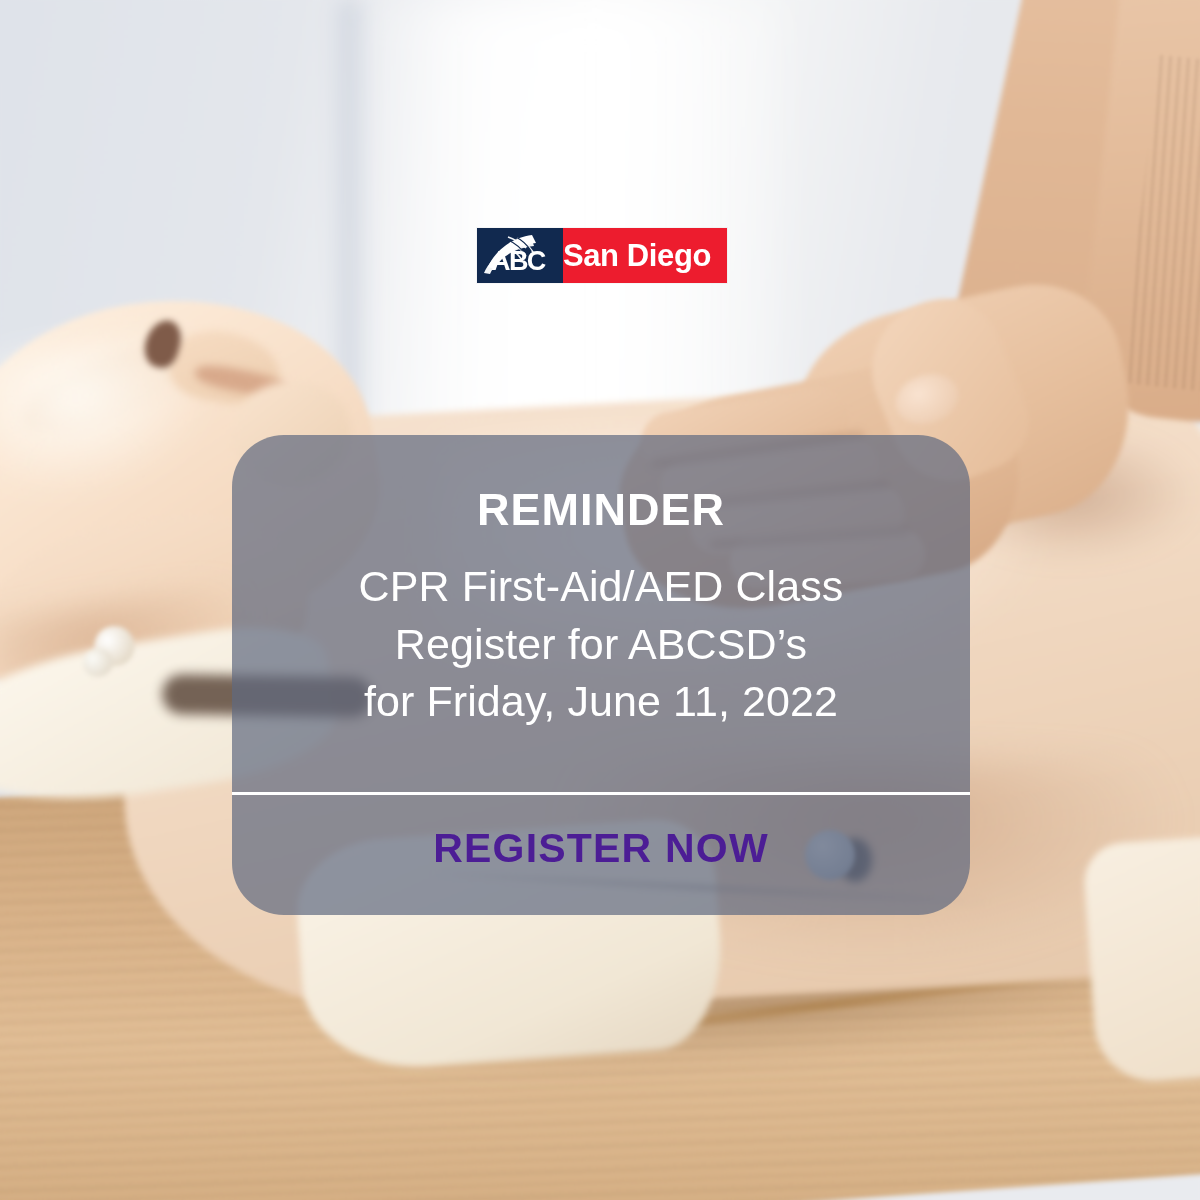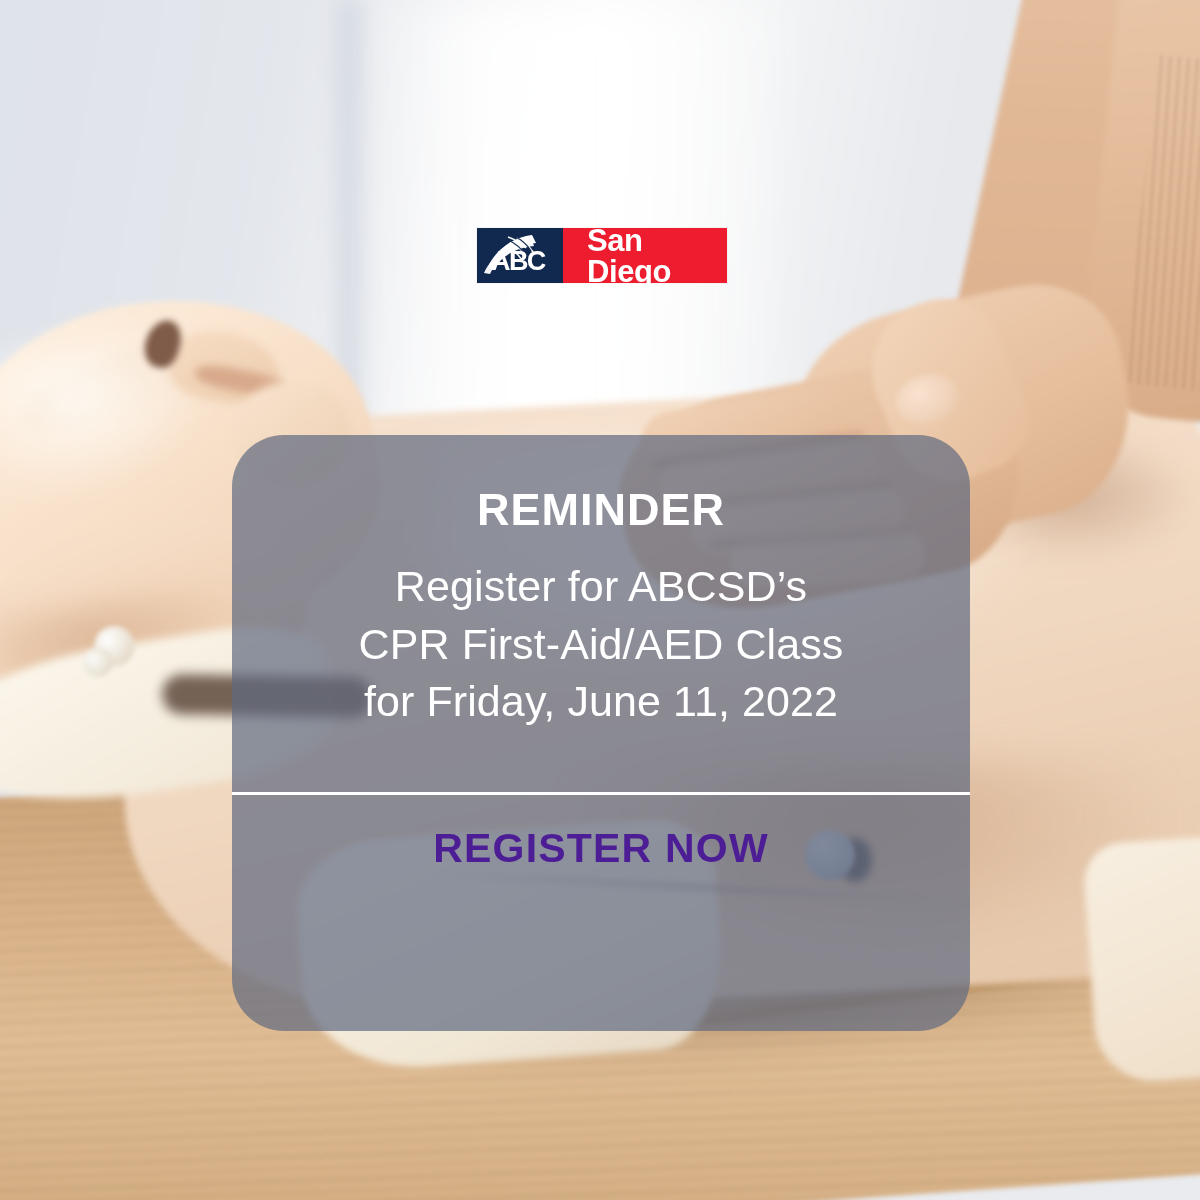--- a/index.html
+++ b/index.html
@@ -439,21 +439,21 @@
     display: flex;
     align-items: center;
     justify-content: center;
   }
   .logo-right {
     flex: 1;
     height: 100%;
     background: #ed1c2e;
     display: flex;
     align-items: center;
-    padding-left: 24px;
+    padding-left: 0;
     box-sizing: border-box;
   }
   .logo-right-text {
     color: #ffffff;
     font-family: "Liberation Sans", sans-serif;
     font-weight: bold;
     font-size: 31px;
     letter-spacing: -0.4px;
     line-height: 1;
   }
@@ -474,21 +474,21 @@
     letter-spacing: -1.6px;
     line-height: 1;
   }
 
   
   .panel {
     position: absolute;
     left: 232px;
     top: 435px;
     width: 738px;
-    height: 596px;
+    height: 480px;
     background: rgba(96,106,128,0.70);
     border-radius: 52px;
     box-sizing: border-box;
     display: flex;
     flex-direction: column;
     align-items: center;
   }
 
   .panel-title {
     margin-top: 52px;
@@ -623,22 +623,22 @@
     <div class="logo-right">
       <span class="logo-right-text">San Diego</span>
     </div>
   </div>
 
   <div class="panel">
 
     <div class="panel-title">REMINDER</div>
 
     <div class="panel-body">
+      <div>CPR First-Aid/AED Class</div>
       <div>Register for ABCSD’s</div>
-      <div>CPR First-Aid/AED Class</div>
       <div>for Friday, June 11, 2022</div>
     </div>
 
     <div class="panel-divider"></div>
 
     <div class="panel-cta">REGISTER NOW</div>
   </div>
 
 </div>
 

